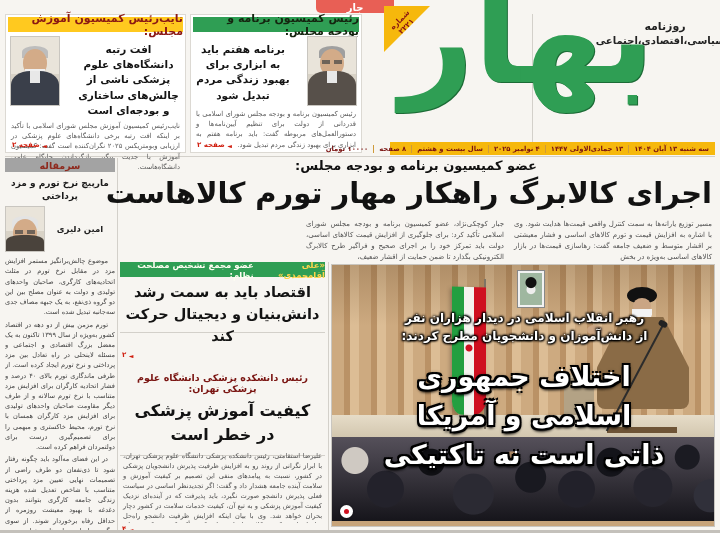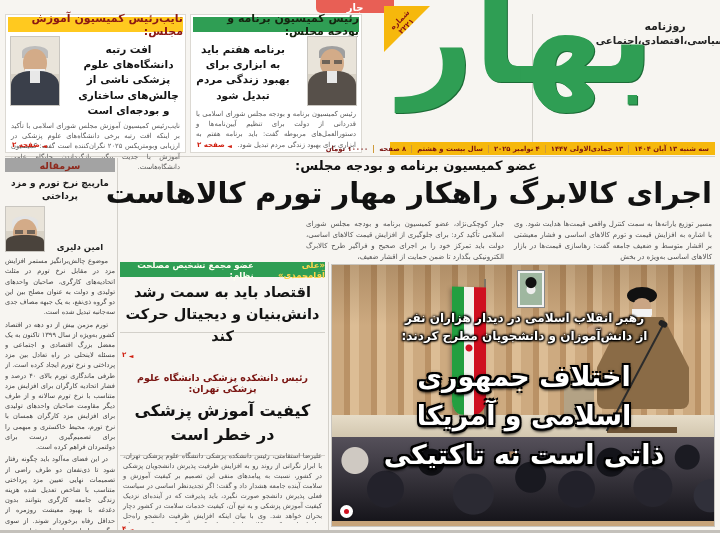--- a/index.html
+++ b/index.html
@@ -130,21 +130,21 @@
   .mbox .hl2{font-size:16px;}
   .mbox .kick{font-size:9.5px;font-weight:bold;color:#7a1512;text-align:center;padding-top:5px;}
   .mbox .body{font-size:6.6px;line-height:1.5;color:#4f4f4f;text-align:justify;padding:3px 3px 0 3px;
      max-height:74px;overflow:hidden;}
   .mbox .ref{position:relative;display:block;margin:2px 0 0 2px;text-align:left;}
   
   .edit{position:absolute;right:605px;top:158px;width:110px;height:375px;overflow:hidden;}
   .edit .bar{height:14px;background:#a3a3a3;display:flex;align-items:center;justify-content:center;
      font-size:9.5px;font-weight:bold;color:#8f2a1e;}
   .edit .title{font-size:9px;font-weight:bold;color:#1a1a1a;text-align:center;margin:5px 0 4px 0;line-height:1.4;}
-  .edit .author{display:flex;align-items:flex-end;gap:0;margin-bottom:4px;}
+  .edit .author{display:flex;align-items:center;gap:0;margin-bottom:4px;}
   .edit .author .aportrait{width:40px;height:46px;flex:0 0 40px;}
   .edit .author .aname{flex:1;font-size:8.5px;font-weight:bold;color:#222;text-align:center;}
   .edit .body{font-size:6.6px;line-height:1.55;color:#3f3f3f;text-align:justify;}
   .edit .body p{margin:0 0 2px 0;text-indent:7px;}
 </style>
 </head>
 <body>
 
 <div class="page">
 

